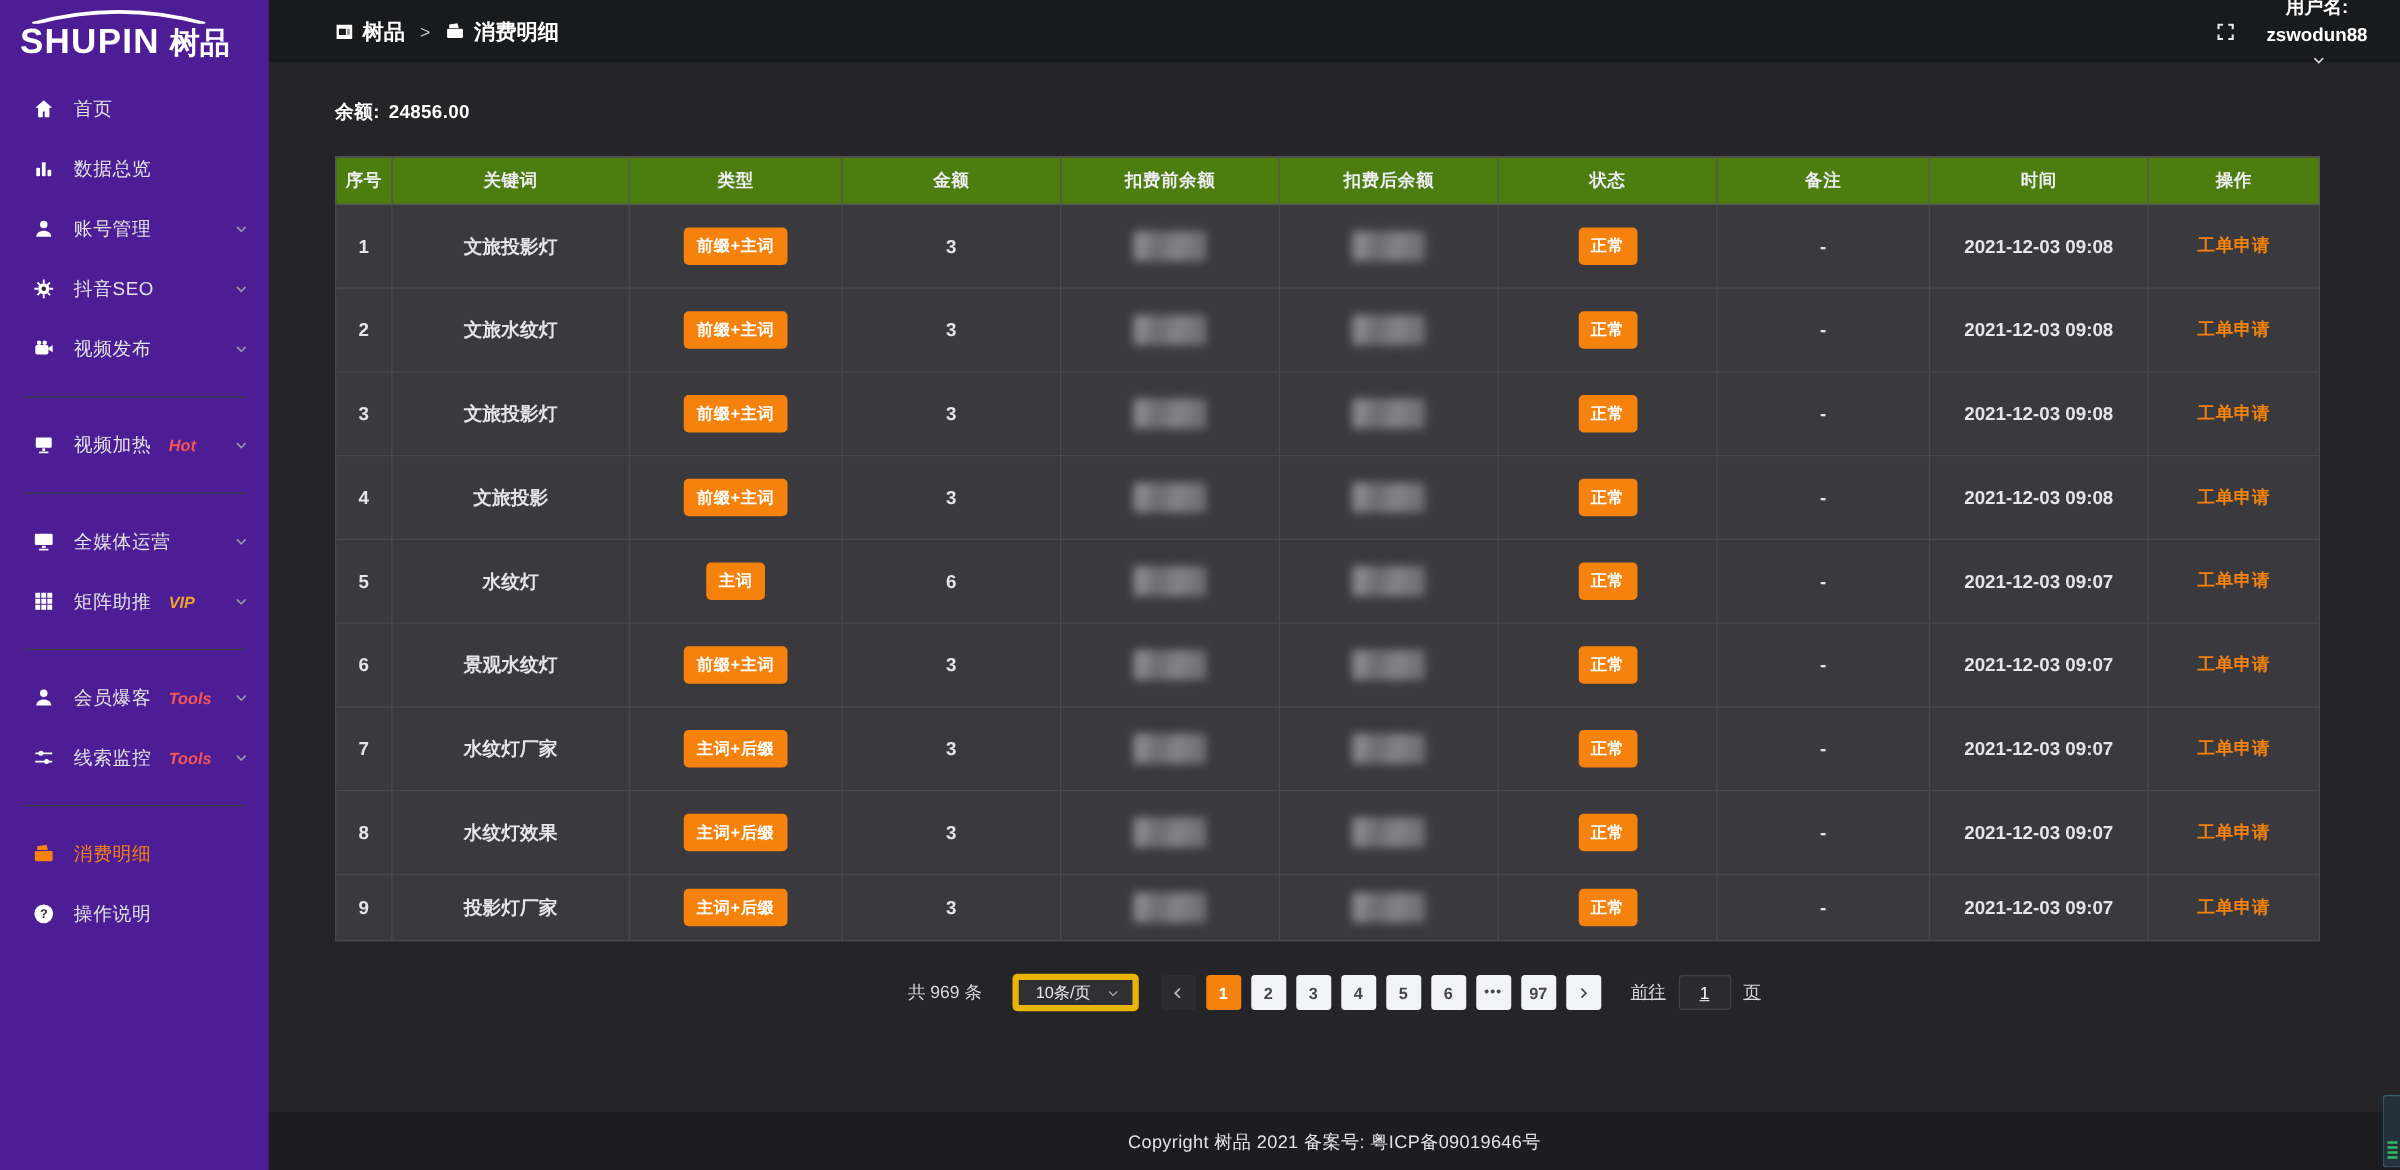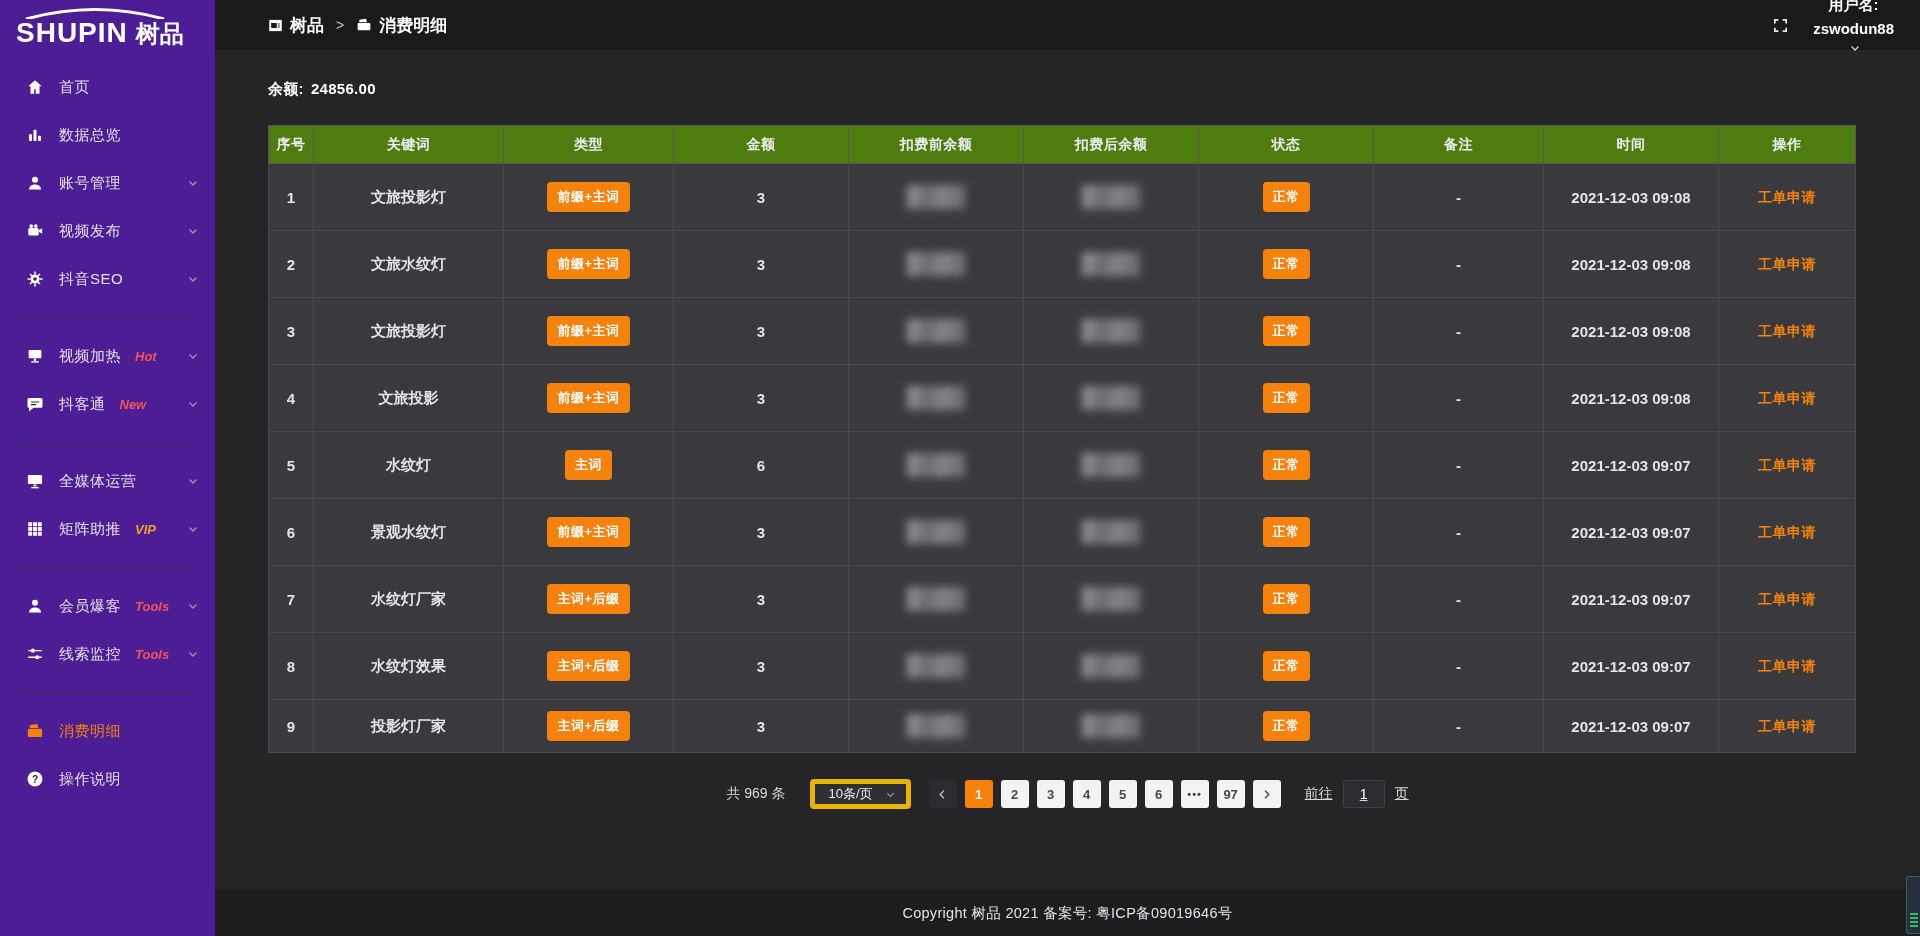--- a/index.html
+++ b/index.html
@@ -111,74 +111,59 @@
         <span class="lbl">账号管理</span>
         <span class="chev">
           <svg width="12" height="12" viewBox="0 0 24 24" fill="none" stroke="currentColor" stroke-width="2.6">
             <path d="M5 9l7 7 7-7"></path>
           </svg>
         </span>
       </div>
       <div class="side-item">
         <span class="icon">
           <svg viewBox="0 0 24 24" fill="currentColor">
+            <path d="M11 2h2v4h-2zM11 18h2v4h-2zM2 11h4v2H2zM18 11h4v2h-4zM4.6 6l1.4-1.4 2.8 2.8L7.4 8.8zM15.2 16.6l1.4-1.4 2.8 2.8-1.4 1.4zM6 19.4l-1.4-1.4 2.8-2.8 1.4 1.4zM16.6 8.8l-1.4-1.4 2.8-2.8L19.4 6z"></path>
+            <circle cx="12" cy="12" r="6"></circle>
+            <circle cx="12" cy="12" r="2.4" fill="#2b2b2e"></circle>
+          </svg>
+        </span>
+        <span class="lbl">抖音SEO</span>
+        <span class="chev">
+          <svg width="12" height="12" viewBox="0 0 24 24" fill="none" stroke="currentColor" stroke-width="2.6">
+            <path d="M5 9l7 7 7-7"></path>
+          </svg>
+        </span>
+      </div>
+      <div class="side-item">
+        <span class="icon">
+          <svg viewBox="0 0 24 24" fill="currentColor">
             <circle cx="7" cy="5.5" r="2.4"></circle>
             <circle cx="13" cy="5.5" r="2.4"></circle>
             <rect x="3" y="8" width="14" height="10" rx="2"></rect>
             <path d="M17 11l4.5-2.8v7.6L17 13z"></path>
           </svg>
         </span>
         <span class="lbl">视频发布</span>
         <span class="chev">
           <svg width="12" height="12" viewBox="0 0 24 24" fill="none" stroke="currentColor" stroke-width="2.6">
             <path d="M5 9l7 7 7-7"></path>
           </svg>
         </span>
       </div>
-      <div class="side-item">
-        <span class="icon">
-          <svg viewBox="0 0 24 24" fill="currentColor">
-            <path d="M11 2h2v4h-2zM11 18h2v4h-2zM2 11h4v2H2zM18 11h4v2h-4zM4.6 6l1.4-1.4 2.8 2.8L7.4 8.8zM15.2 16.6l1.4-1.4 2.8 2.8-1.4 1.4zM6 19.4l-1.4-1.4 2.8-2.8 1.4 1.4zM16.6 8.8l-1.4-1.4 2.8-2.8L19.4 6z"></path>
-            <circle cx="12" cy="12" r="6"></circle>
-            <circle cx="12" cy="12" r="2.4" fill="#2b2b2e"></circle>
-          </svg>
-        </span>
-        <span class="lbl">抖音SEO</span>
-        <span class="chev">
-          <svg width="12" height="12" viewBox="0 0 24 24" fill="none" stroke="currentColor" stroke-width="2.6">
-            <path d="M5 9l7 7 7-7"></path>
-          </svg>
-        </span>
-      </div>
       <div class="sdivider"></div>
       <div class="side-item">
         <span class="icon">
           <svg viewBox="0 0 24 24" fill="currentColor">
             <rect x="3.5" y="4" width="17" height="11" rx="1.2"></rect>
             <rect x="10.5" y="15.5" width="3" height="3"></rect>
             <rect x="7" y="19" width="10" height="1.8"></rect>
           </svg>
         </span>
         <span class="lbl">视频加热</span>
         <span class="sbadge red">Hot</span>
-        <span class="chev">
-          <svg width="12" height="12" viewBox="0 0 24 24" fill="none" stroke="currentColor" stroke-width="2.6">
-            <path d="M5 9l7 7 7-7"></path>
-          </svg>
-        </span>
-      </div>
-      <div class="side-item">
-        <span class="icon">
-          <svg viewBox="0 0 24 24" fill="currentColor">
-            <path d="M4 4h16a2 2 0 012 2v9a2 2 0 01-2 2H10l-6 5v-5H4a2 2 0 01-2-2V6a2 2 0 012-2z"></path>
-            <path d="M6.5 8.5h11v1.6h-11zM6.5 12h7v1.6h-7z" fill="#2b2b2e"></path>
-          </svg>
-        </span>
-        <span class="lbl">抖客通</span>
-        <span class="sbadge red">New</span>
         <span class="chev">
           <svg width="12" height="12" viewBox="0 0 24 24" fill="none" stroke="currentColor" stroke-width="2.6">
             <path d="M5 9l7 7 7-7"></path>
           </svg>
         </span>
       </div>
       <div class="sdivider"></div>
       <div class="side-item">
         <span class="icon">
           <svg viewBox="0 0 24 24" fill="currentColor">

